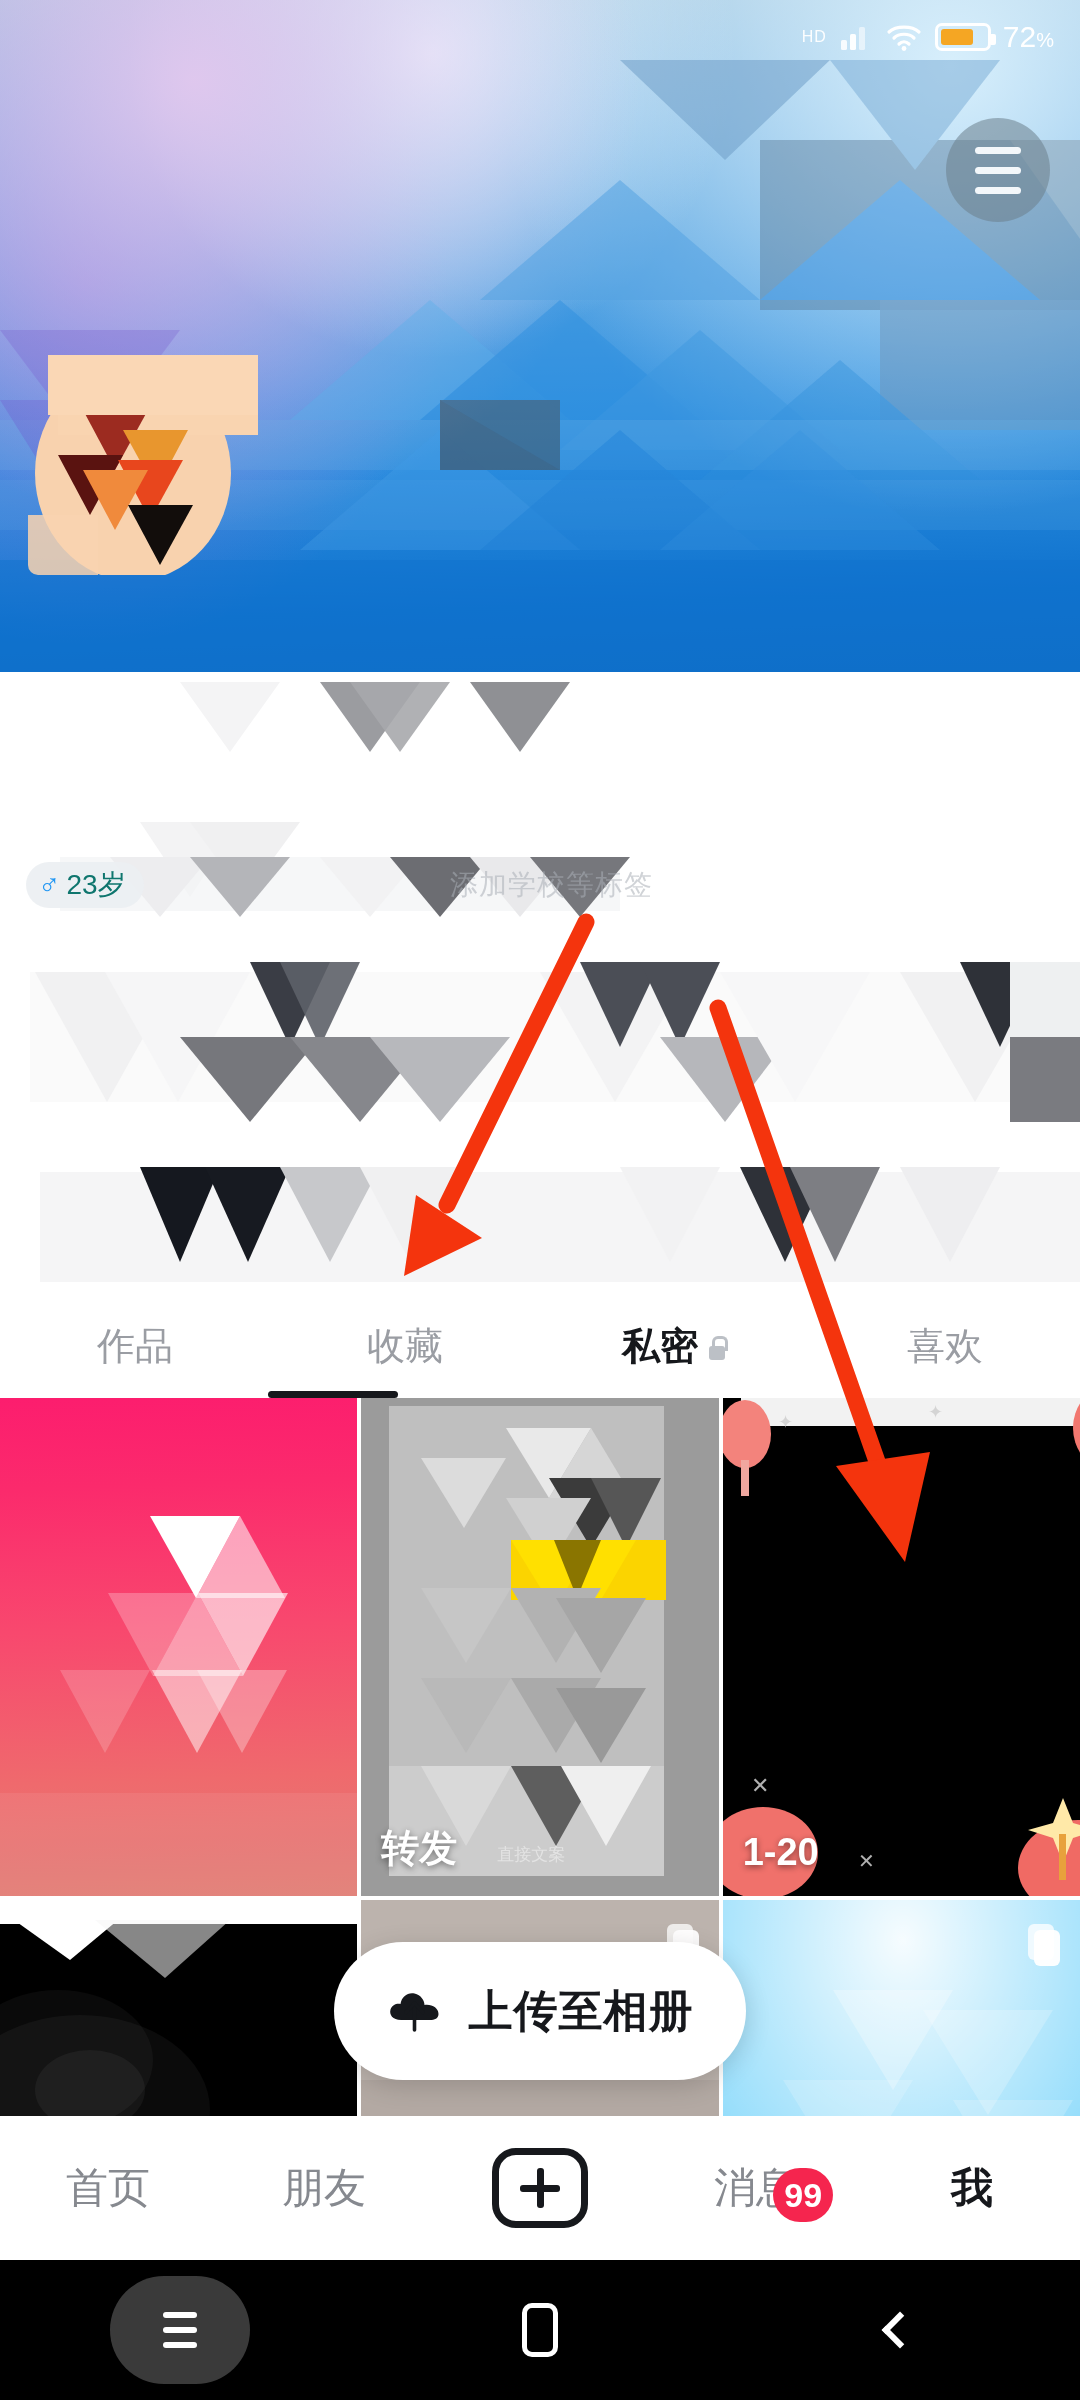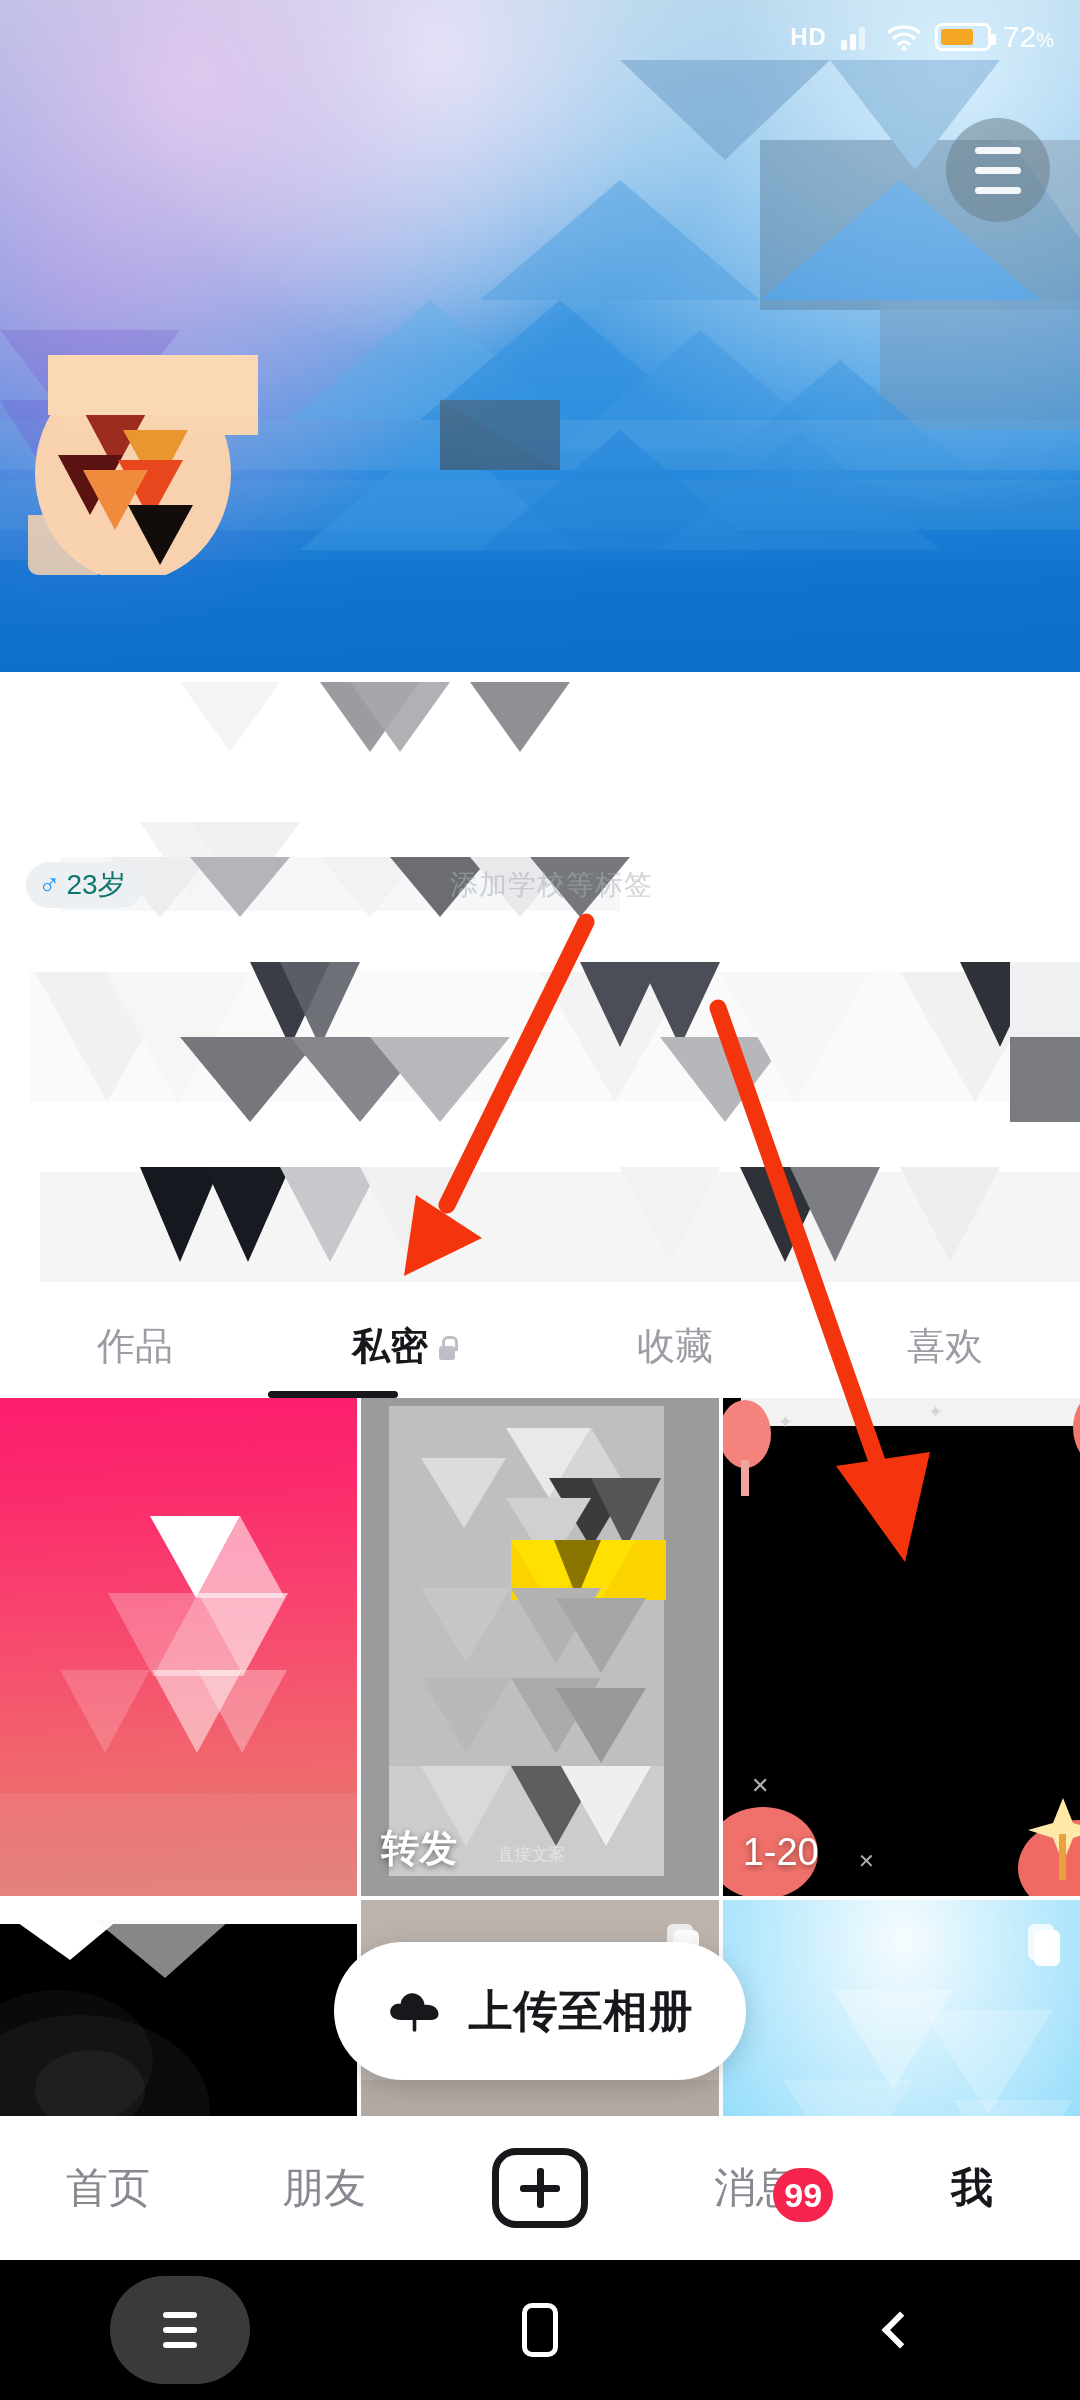--- a/index.html
+++ b/index.html
@@ -40,21 +40,21 @@
   
   #statusbar {
     position: absolute; left: 0; top: 0; width: 1080px; height: 74px;
     display: flex; align-items: center; z-index: 40;
     padding: 0 26px; color: #fff;
   }
   .sb-left { display: flex; align-items: center; gap: 11px; font-size: 33px; letter-spacing: .5px;
              text-shadow: 0 1px 2px rgba(0,0,0,.18); font-weight: 400; }
   .sb-sep { opacity:.85; font-weight: 300; }
   .sb-right { margin-left: auto; display: flex; align-items: center; gap: 12px; }
-  .sb-hd { font-size: 24px; font-weight: 700; opacity: .95; letter-spacing: 1px; }
+  .sb-hd { font-size: 16px; font-weight: 400; opacity: .95; letter-spacing: 1px; }
   .app-ico { width: 34px; height: 34px; border-radius: 9px; display:flex; align-items:center;
              justify-content:center; font-size: 17px; font-weight: 700; color:#fff; line-height:1; }
   .app-meituan { background: #ffd100; color:#fff; }
   .app-toutiao { background: #e8403a; color:#fff; }
   .batt { width: 56px; height: 28px; border: 3px solid #fff; border-radius: 7px; position: relative;
           display:flex; align-items:center; padding: 3px; }
   .batt::after { content:""; position:absolute; right:-8px; top: 8px; width:5px; height:11px;
                  background:#fff; border-radius: 0 2px 2px 0; }
   .batt > span { display:block; height: 100%; width: 72%; background: #f5a623; border-radius: 3px; }
   .sb-pct { font-size: 30px; }
@@ -86,21 +86,21 @@
   #tab-underline { position:absolute; bottom: 0; left: 268px; width: 130px; height: 7px;
                    background:#16181c; border-radius: 4px; }
 
   
   #grid { position: absolute; left: 0; top: 1398px; width: 1080px; height: 718px;
           display: grid; grid-template-columns: repeat(3, 1fr); grid-auto-rows: 498px;
           gap: 4px; overflow: hidden; background:#fff; }
   .cell { position: relative; overflow: hidden; }
   .cell-label { position: absolute; left: 20px; bottom: 22px; color:#fff; font-size: 38px;
                 font-weight: 700; text-shadow: 0 2px 6px rgba(0,0,0,.45); z-index: 4; }
-  .cell-label.thin { font-weight: 400; }
+  .cell-label.thin { font-weight: 700; }
   .ghost-sub { position:absolute; left: 136px; bottom: 30px; font-size: 17px; color: rgba(255,255,255,.45); }
   .multi-ico { position:absolute; right: 20px; top: 24px; width: 36px; height: 44px; z-index: 4; }
   .multi-ico b { position:absolute; display:block; border-radius: 6px; background: rgba(255,255,255,.95); }
   .multi-ico b:nth-child(1) { right: 6px; top: 0;  width: 26px; height: 36px; opacity:.8; }
   .multi-ico b:nth-child(2) { right: 0;  top: 6px; width: 26px; height: 36px; }
 
   
   #upload-pill {
     position: absolute; left: 334px; top: 1942px; width: 412px; height: 138px;
     background: #fff; border-radius: 70px; z-index: 20;
@@ -269,26 +269,26 @@
   <div id="gender-badge">
     <span class="g">♂</span>
     <span class="a">23岁</span>
   </div>
   <div id="tag-ghost">添加学校等标签</div>
 
   <div id="tabs">
     <div class="tab">
       <span>作品</span>
     </div>
+    <div class="tab">
+      <span>收藏</span>
+    </div>
     <div class="tab active">
       <span>私密</span>
       <span class="lock"></span>
-    </div>
-    <div class="tab">
-      <span>收藏</span>
     </div>
     <div class="tab">
       <span>喜欢</span>
     </div>
     <div id="tab-underline"></div>
   </div>
 
   <div id="grid">
 
     <div class="cell" style="background:linear-gradient(178deg,#fc1d6e 0%,#fb2a6c 18%,#f8486e 46%,#ef6a6d 76%,#e07b73 100%);">

